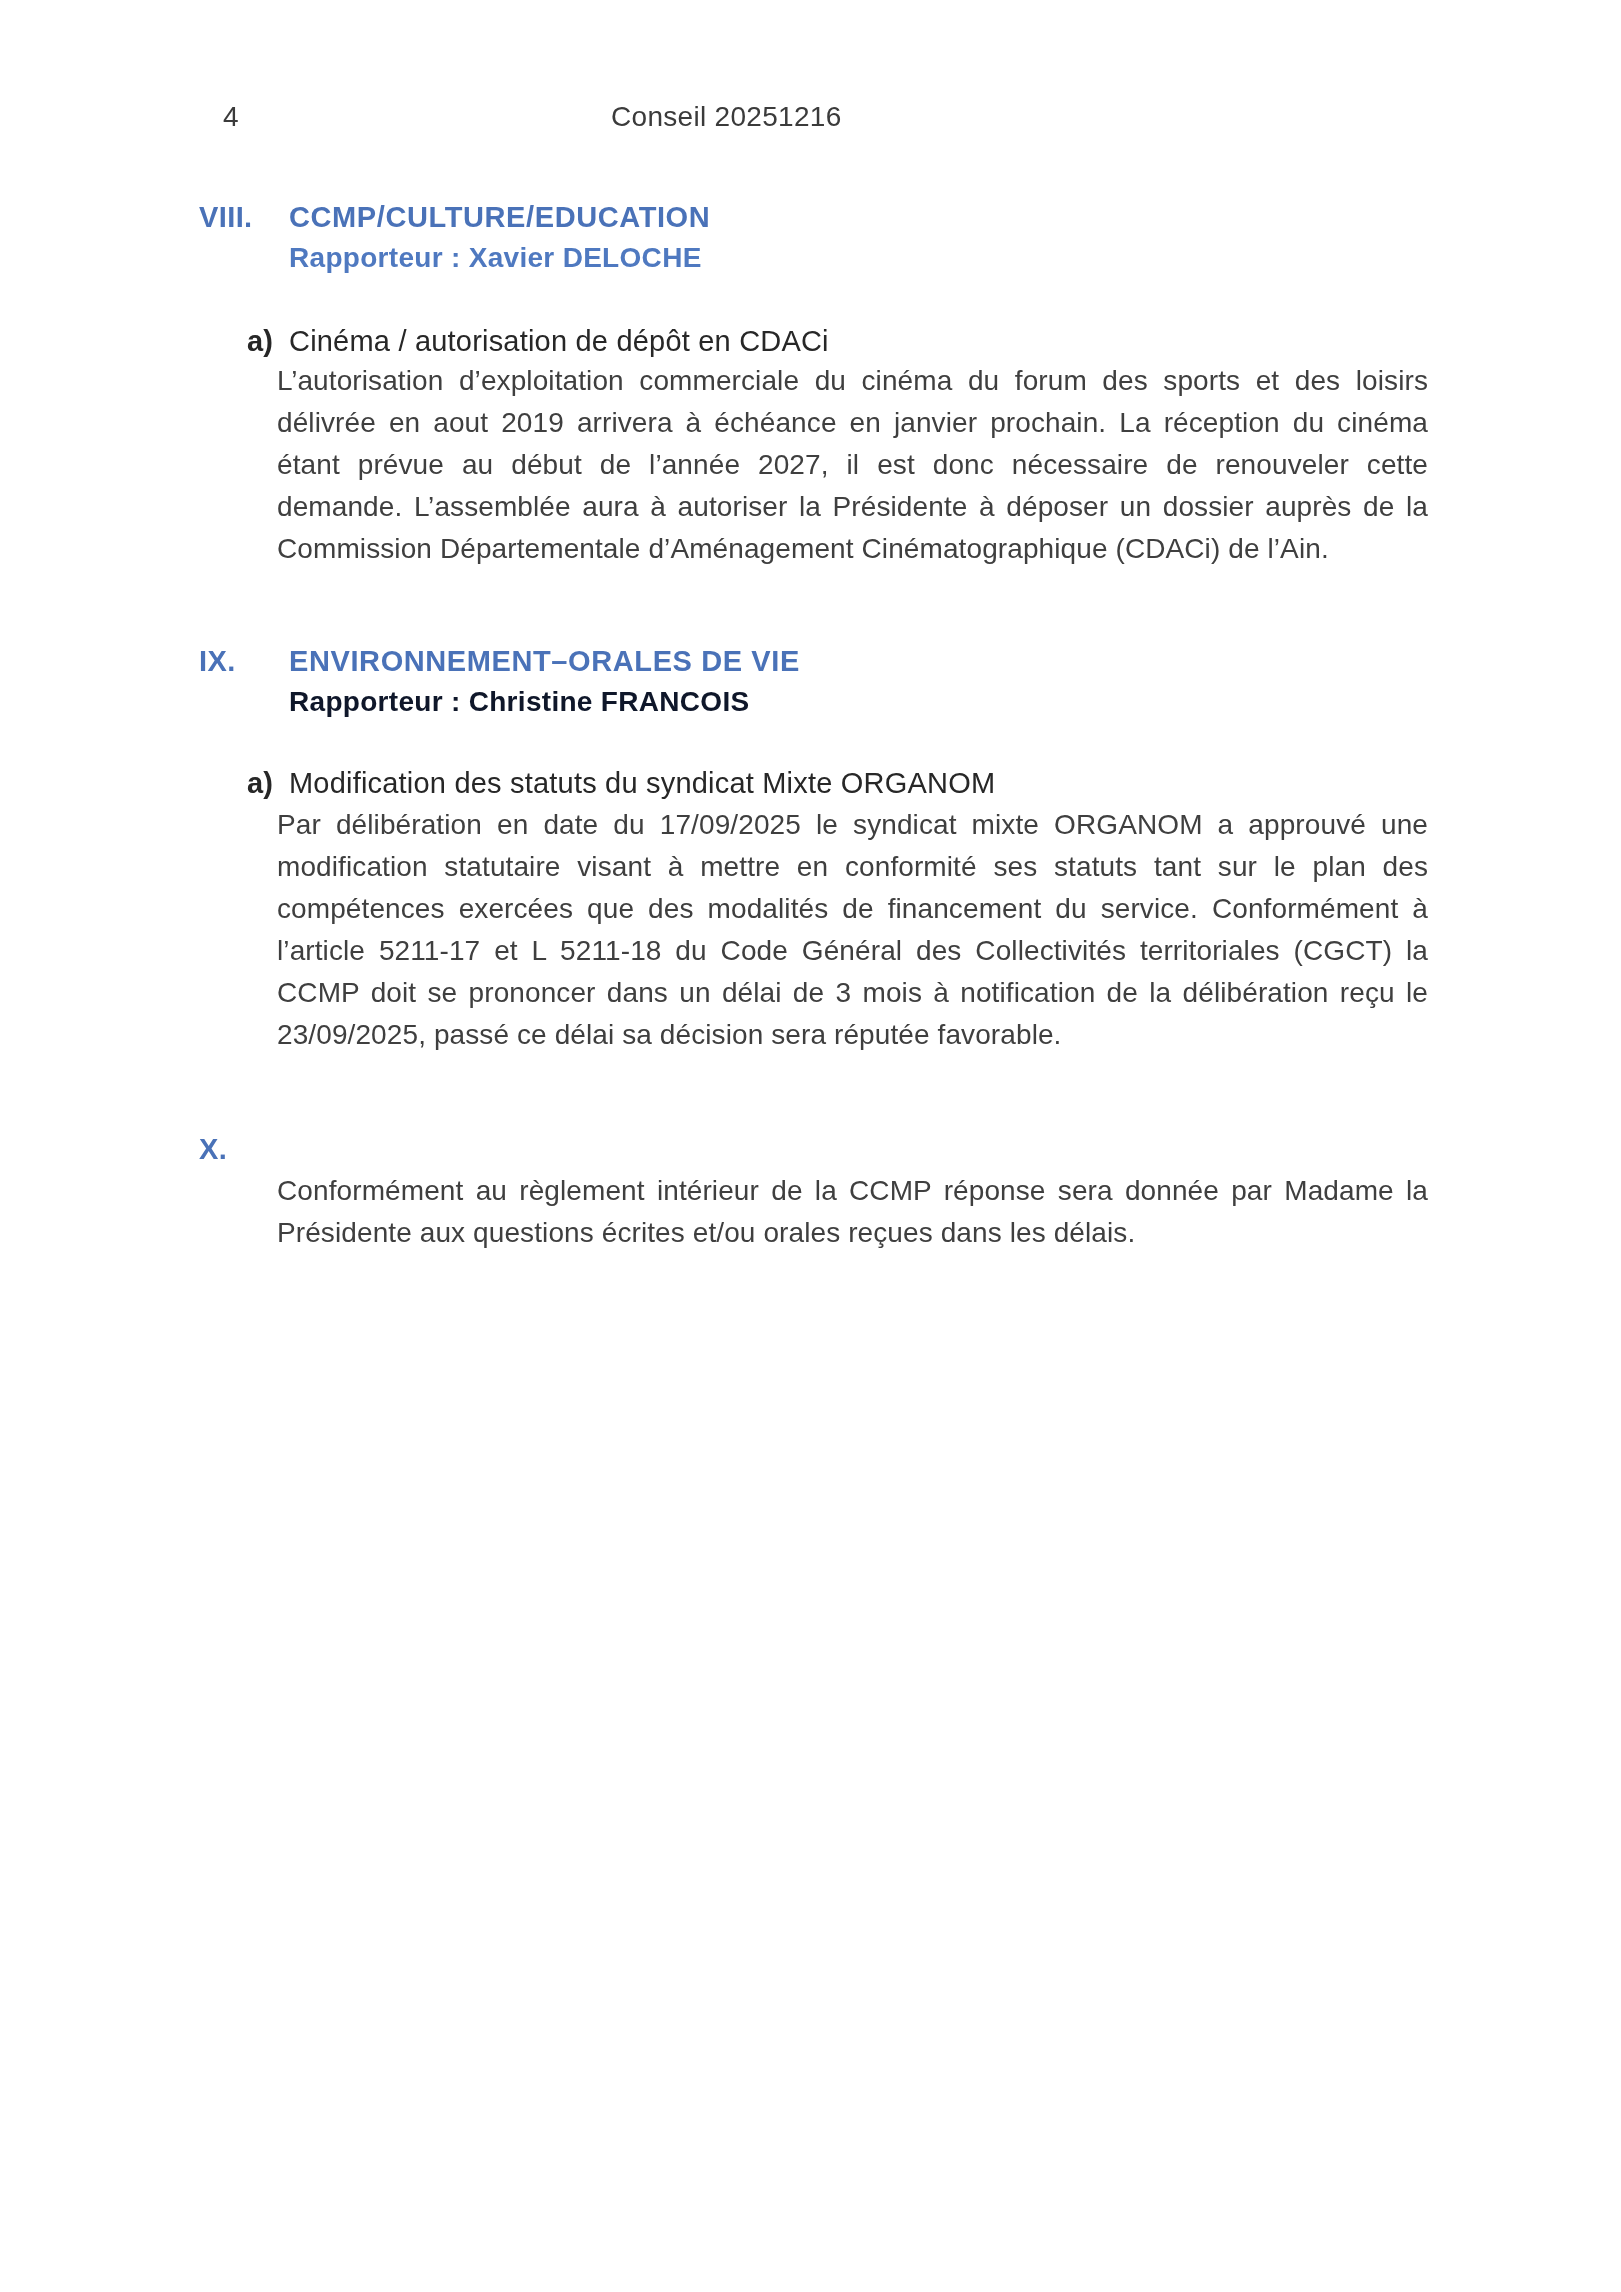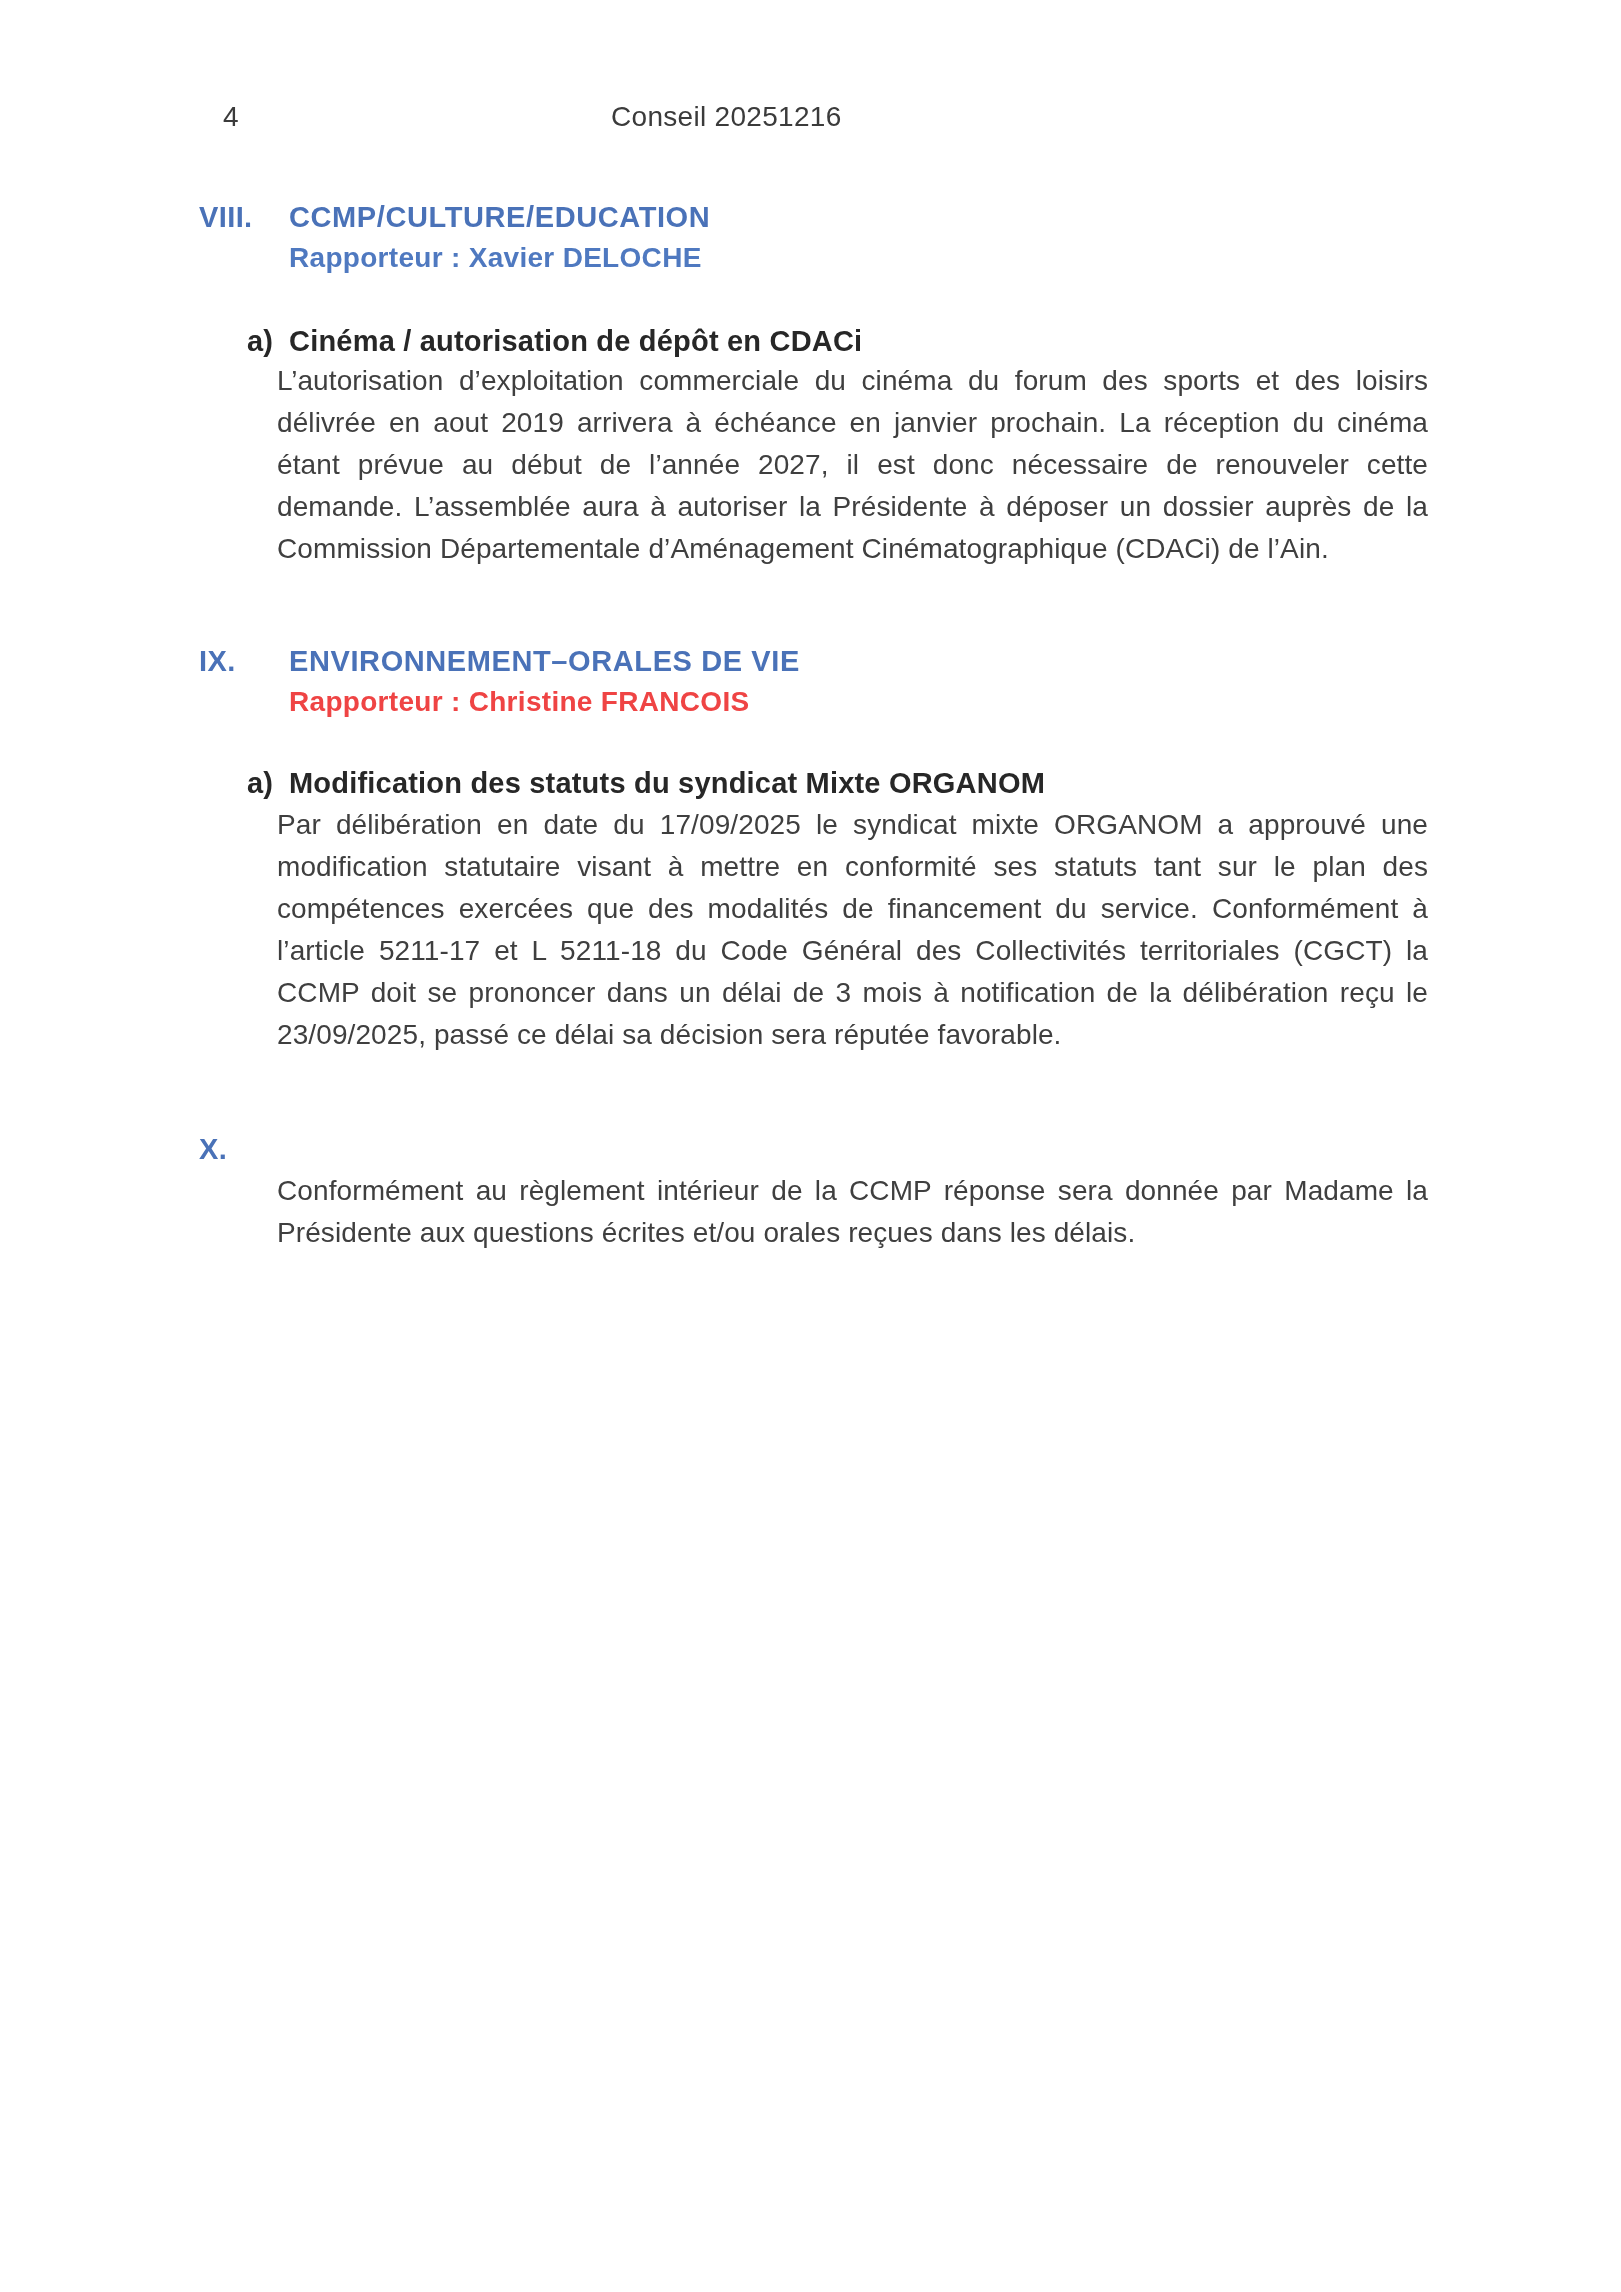--- a/index.html
+++ b/index.html
@@ -38,32 +38,32 @@
     color: #4a72b8;
     letter-spacing: 0.6px;
   }
   .rapporteur {
     font-size: 28px;
     color: #4f79c0;
     letter-spacing: 0.3px;
   }
   .rapporteur.rap-bold {
     font-weight: 700;
-    color: #ef4444;
+    color: #0f172a;
   }
 
   
   .item-marker {
     font-size: 29px;
     font-weight: 700;
     color: #272727;
   }
   .item-heading {
     font-size: 29px;
-    font-weight: 700;
+    font-weight: 400;
     color: #272727;
     letter-spacing: 0.2px;
     text-align: right;
   }
 
   
   .para {
     position: absolute;
     left: 277px;
     width: 1151px;

